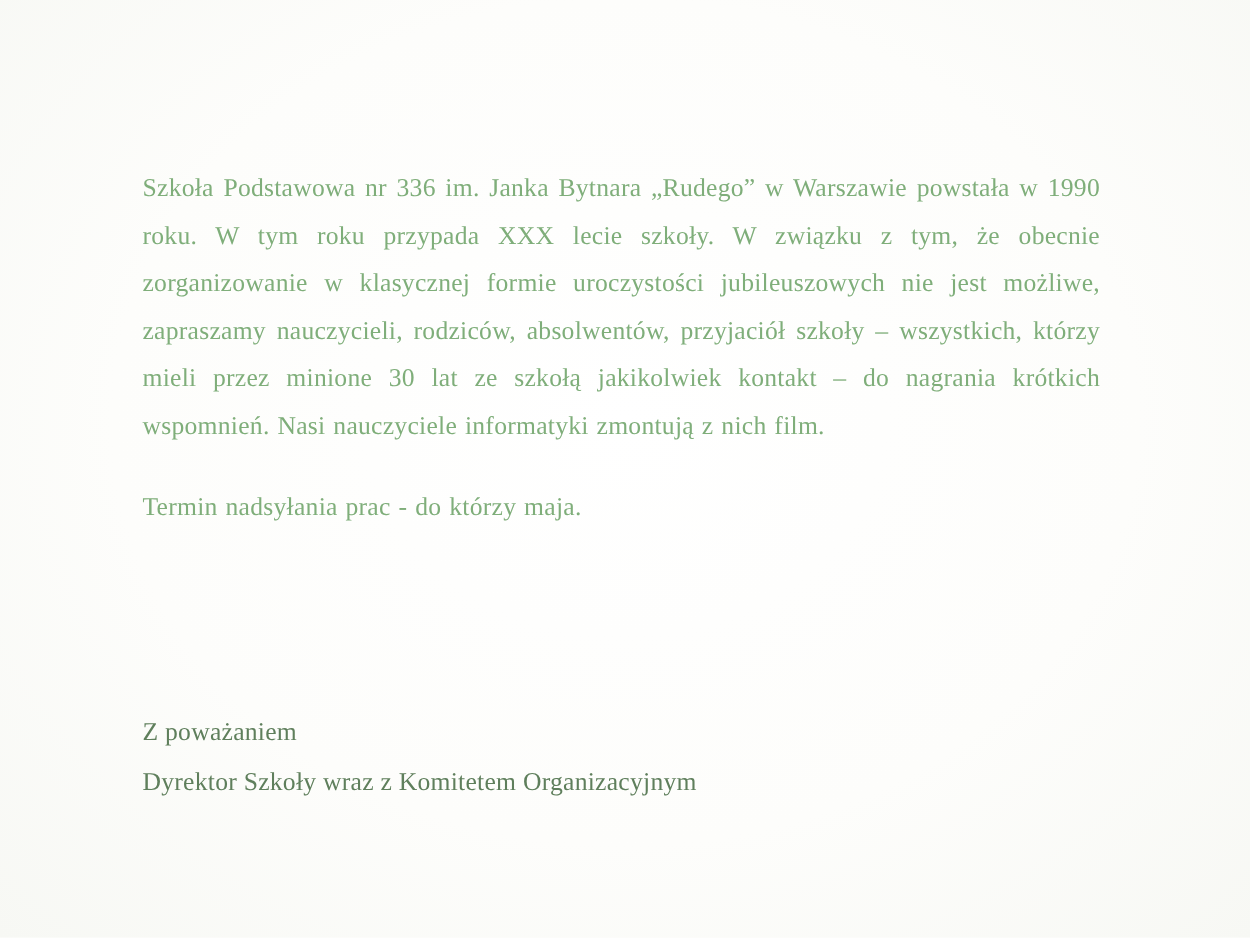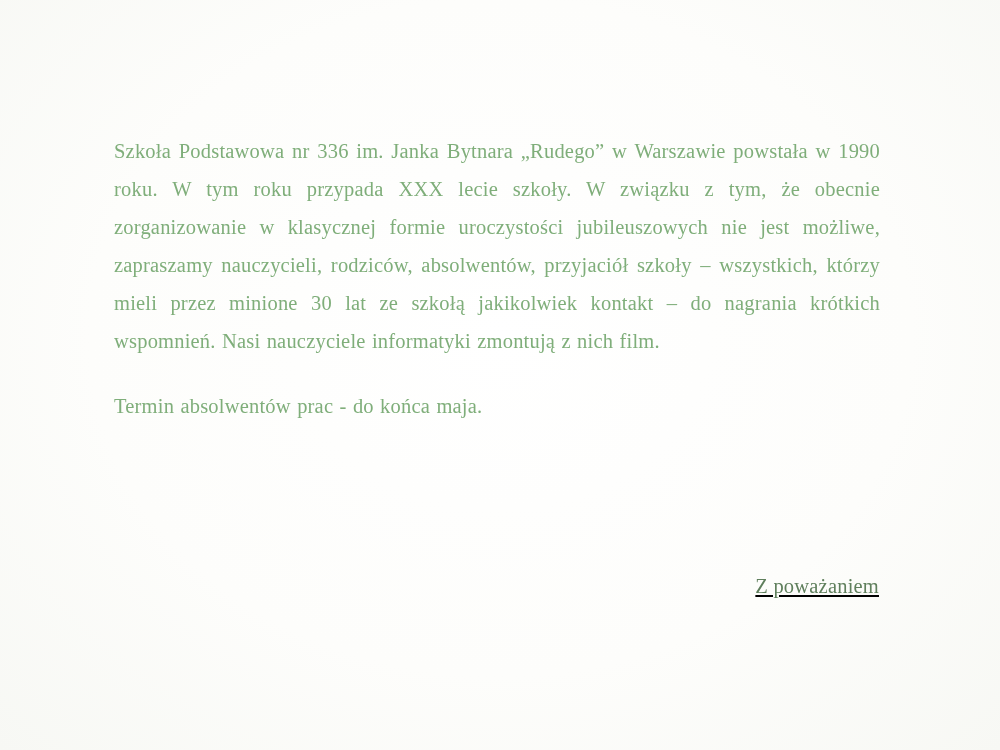--- a/index.html
+++ b/index.html
@@ -53,22 +53,21 @@
     text-align: left;
   }
   p.para.p3 {
     text-align: justify;
   }
   .signature-block {
     position: absolute;
     left: 114px;
     top: 566px;
     width: 766px;
-    text-align: right;
-    text-decoration: underline;
+    text-align: left;
   }
   .sign-line {
     color: #5f7f5c;
     font-size: 20.5px;
     line-height: 40px;
     letter-spacing: 0.2px;
   }
   .sign-line.line1 {
     padding-right: 1px;
   }
@@ -77,19 +76,20 @@
   }
 </style>
 </head>
 <body>
 
 <div class="page">
   <div class="paper-tint"></div>
 
   <div class="body-block">
     <p class="para p1">Szkoła Podstawowa nr 336 im. Janka Bytnara „Rudego” w Warszawie powstała w 1990 roku. W tym roku przypada XXX lecie szkoły. W związku z tym, że obecnie zorganizowanie w klasycznej formie uroczystości jubileuszowych nie jest możliwe, zapraszamy nauczycieli, rodziców, absolwentów, przyjaciół szkoły – wszystkich, którzy mieli przez minione 30 lat ze szkołą jakikolwiek kontakt – do nagrania krótkich wspomnień. Nasi nauczyciele informatyki zmontują z nich film.</p>
-    <p class="para p2">Termin absolwentów prac - do końca maja.</p>
+    <p class="para p2">Termin nadsyłania prac - do którzy maja.</p>
   </div>
 
   <div class="signature-block">
     <div class="sign-line line1">Z poważaniem</div>
+    <div class="sign-line line2">Dyrektor Szkoły wraz z Komitetem Organizacyjnym</div>
   </div>
 </div>
 
 </body></html>

